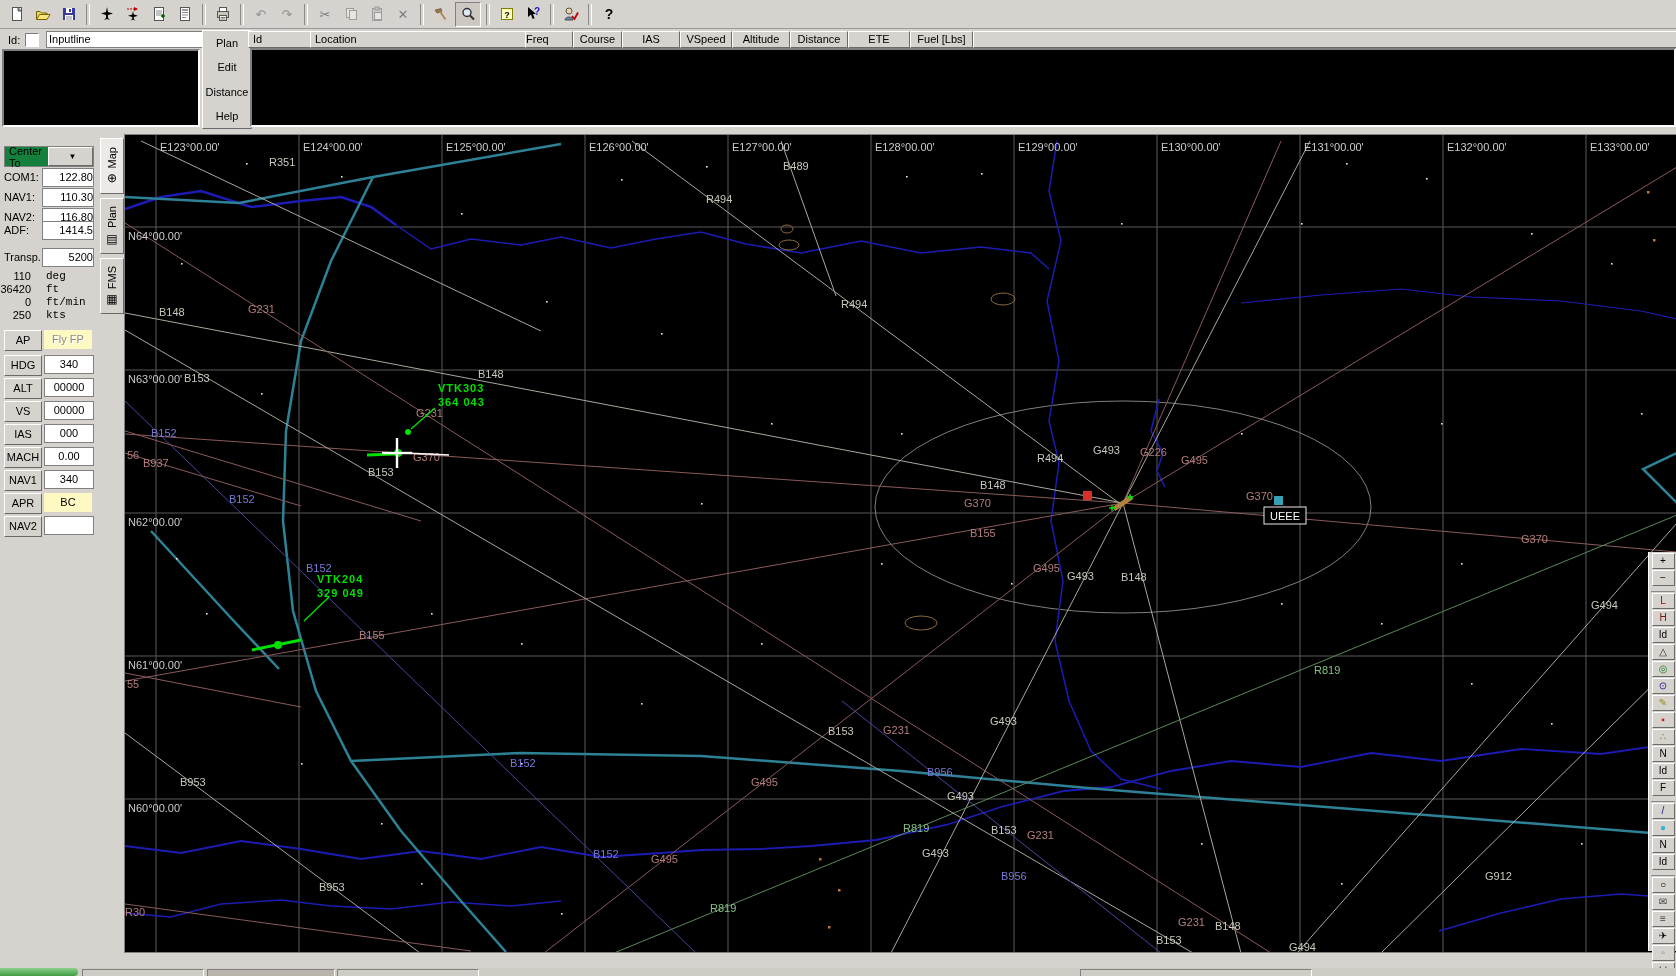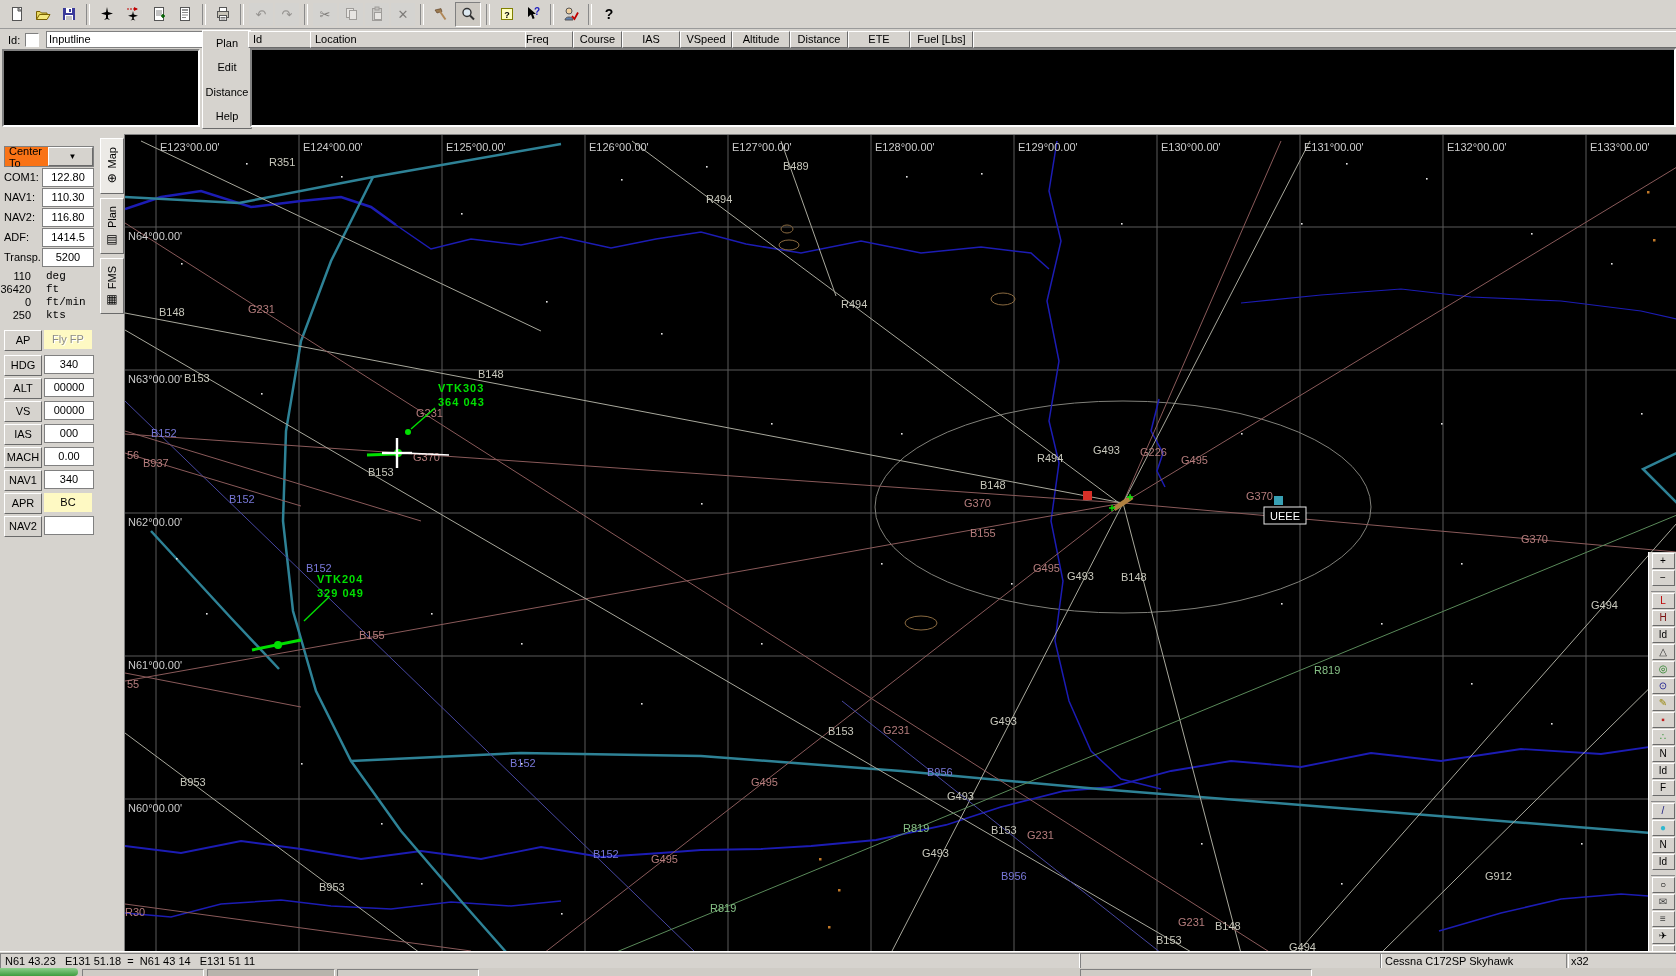--- a/index.html
+++ b/index.html
@@ -19,26 +19,26 @@
   #inputbar-label{position:absolute;left:2px;top:31px;width:198px;height:17px;display:flex;align-items:center;}
   #id-label{margin-left:6px;}
   #id-checkbox{width:12px;height:12px;background:#fff;margin-left:5px;}
   #input-field{position:absolute;left:44px;top:0px;width:154px;height:15px;background:#fff;border:1px solid #808080;padding-left:2px;line-height:15px;}
   #menu-col{position:absolute;left:202px;top:30px;width:48px;height:97px;background:#d6d3ce;display:flex;flex-direction:column;align-items:center;justify-content:space-around;border-right:1px solid #9a9a9a;}
   .menu-item{cursor:default;padding:1px 4px;}
   #table-header{position:absolute;left:248px;top:31px;height:16px;}
   .th{position:absolute;top:0;height:15px;background:#d6d3ce;text-align:center;line-height:15px;overflow:hidden;white-space:nowrap;}
   
   #left-panel{position:absolute;left:0;top:130px;width:99px;height:822px;background:#d6d3ce;}
-  #center-to{position:absolute;left:4px;top:16px;width:88px;height:19px;background:#f97316;border:1px solid #808080;display:flex;align-items:center;}
+  #center-to{position:absolute;left:4px;top:16px;width:88px;height:19px;background:#15803d;border:1px solid #808080;display:flex;align-items:center;}
   #center-to span{flex:1;padding-left:4px;}
   #center-to .dd{width:17px;height:17px;background:#d6d3ce;text-align:center;line-height:17px;font-size:8px;}
   .radio-row{position:absolute;left:0;width:99px;height:20px;}
   .radio-row .lbl{position:absolute;left:4px;top:3px;}
-  .radio-row .val{position:absolute;left:42px;top:0;width:50px;height:17px;background:#fff;border:1px solid #808080;text-align:center;line-height:17px;}
+  .radio-row .val{position:absolute;left:42px;top:0;width:50px;height:17px;background:#fff;border:1px solid #808080;text-align:right;line-height:17px;}
   .info-row{position:absolute;left:0;width:89px;height:13px;}
   .info-row .num{position:absolute;right:62px;width:60px;text-align:right;top:0;right:58px;}
   .info-row .unit{position:absolute;left:46px;top:0;font-family:Liberation Mono, monospace;}
   .ap-row{position:absolute;left:0;width:99px;height:21px;}
   .ap-btn{position:absolute;left:4px;top:0;width:36px;height:19px;background:#d6d3ce;text-align:center;line-height:19px;}
   .ap-val{position:absolute;left:44px;top:0;width:48px;height:17px;background:#fff;border:1px solid #808080;text-align:center;line-height:17px;}
   .ap-val.btn{background:#fef9c3;border:none;height:19px;line-height:19px;}
   .disabled-txt{color:#8a8a8a;text-shadow:1px 1px 0 #fff;}
   
   #side-tabs{position:absolute;left:100px;top:134px;width:23px;height:818px;}
@@ -234,21 +234,21 @@
           <span class="val">122.80</span>
         </div>
         <div class="radio-row" style="top: 58px;">
           <span class="lbl">NAV1:</span>
           <span class="val">110.30</span>
         </div>
         <div class="radio-row" style="top: 78px;">
           <span class="lbl">NAV2:</span>
           <span class="val">116.80</span>
         </div>
-        <div class="radio-row" style="top: 98px;">
+        <div class="radio-row" style="top: 91px;">
           <span class="lbl">ADF:</span>
           <span class="val">1414.5</span>
         </div>
         <div class="radio-row" style="top: 118px;">
           <span class="lbl">Transp.:</span>
           <span class="val">5200</span>
         </div>
       </div>
     <div id="info-rows">
         <div class="info-row" style="top: 140px;">
@@ -559,26 +559,20 @@
       <div class="rbtn raised" style="color: rgb(0, 0, 0);">Id</div>
       <div class="rsep"></div>
       <div class="rbtn raised" style="color: rgb(0, 0, 0);">○</div>
       <div class="rbtn raised" style="color: rgb(64, 64, 64);">✉</div>
       <div class="rbtn raised" style="color: rgb(64, 64, 64);">≡</div>
       <div class="rbtn raised" style="color: rgb(0, 0, 0);">✈</div>
       <div class="rbtn raised" style="color: rgb(112, 112, 112);">▫</div>
       <div class="rbtn raised" style="color: rgb(0, 0, 0);">++</div>
     </div>
 
-  <div id="statusbar">
-    <div class="scell sunken" style="left:0;width:1074px;">N61 43.23   E131 51.18  =  N61 43 14   E131 51 11</div>
-    <div class="scell sunken" style="left:1080px;width:296px;"></div>
-    <div class="scell sunken" style="left:1380px;width:183px;">Cessna C172SP Skyhawk</div>
-    <div class="scell sunken" style="left:1566px;width:108px;">x32</div>
-  </div>
   <div id="statusbar2">
     <div id="start-sliver"></div>
     <div class="s2cell sunken" style="left:82px;width:120px;"></div>
     <div class="s2cell sunken" style="left:207px;width:126px;background:#b8b4ac;"></div>
     <div class="s2cell sunken" style="left:337px;width:140px;"></div>
     <div class="s2cell sunken" style="left:1080px;width:230px;"></div>
   </div>
 </div>
 
 </body></html>

